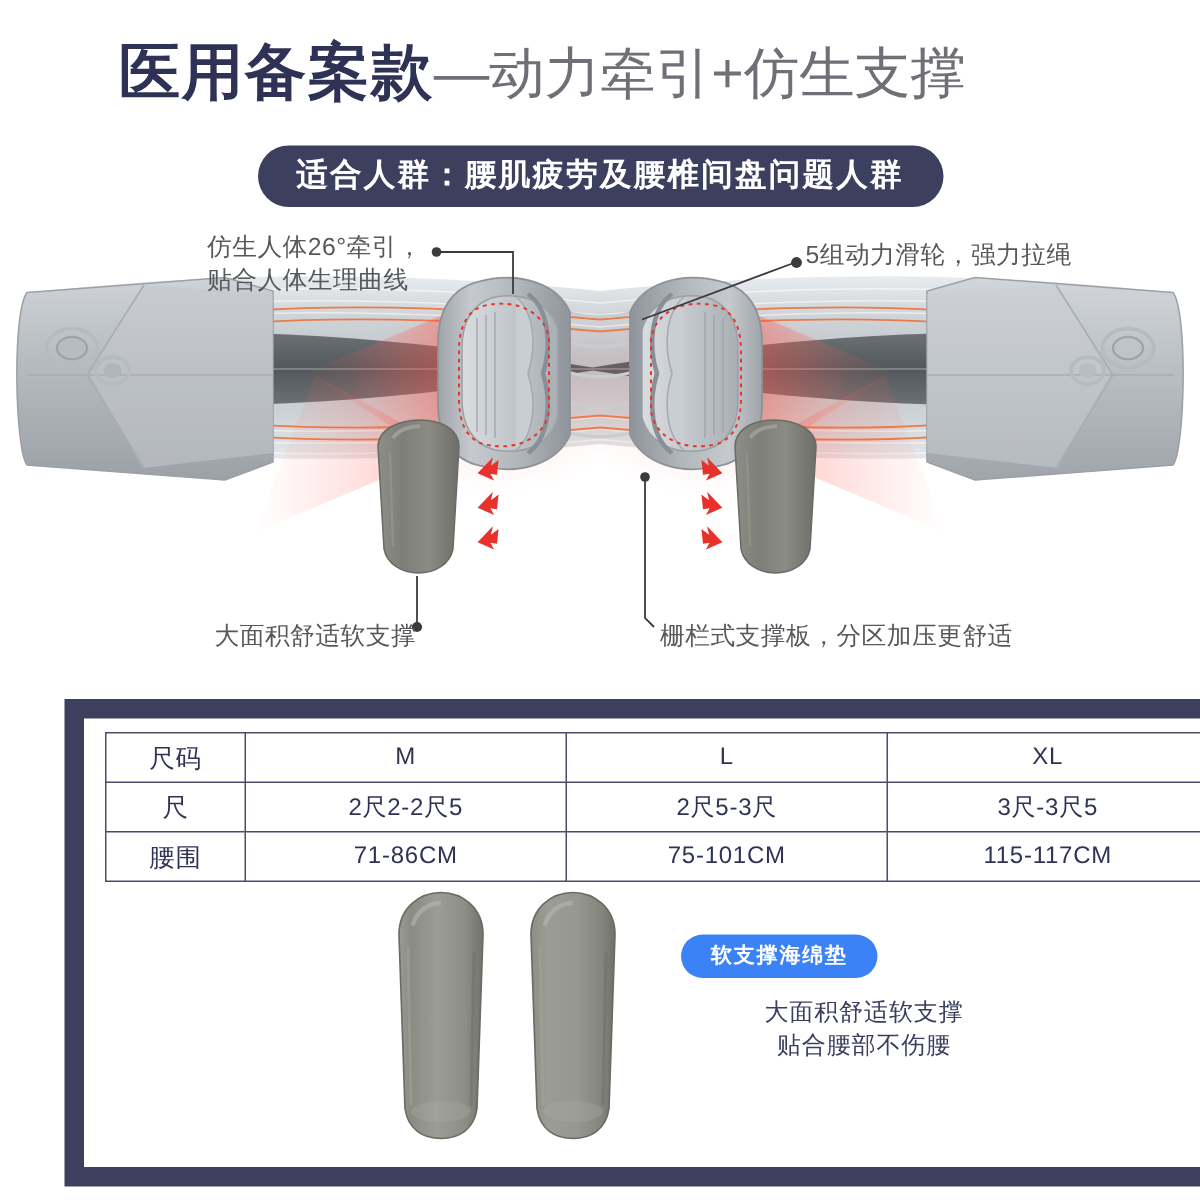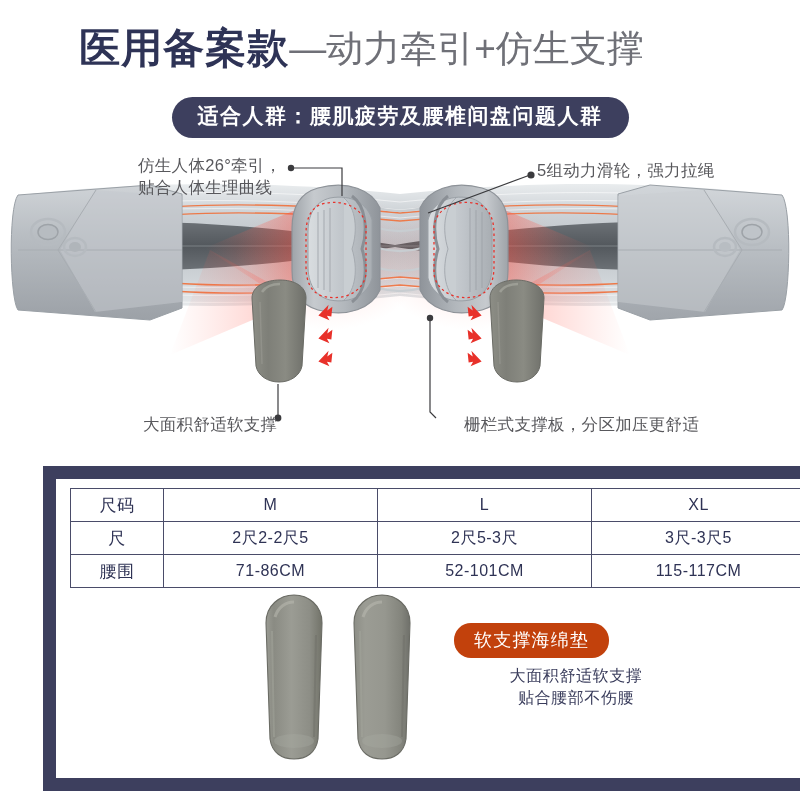--- a/index.html
+++ b/index.html
@@ -58,21 +58,21 @@
     position:absolute;
     font-size:16.5px;
     color:#58585c;
     line-height:1.35;
     white-space:nowrap;
     letter-spacing:0.3px;
   }
   .anno-1{left:138px;top:4px;}
   .anno-2{left:537px;top:9px;}
   .anno-3{left:143px;top:263px;}
-  .anno-4{left:464px;top:263px;}
+  .anno-4{left:440px;top:263px;}
 
   
   .panel{
     position:absolute;left:5px;top:466px;
     width:790px;height:325px;
     background:#3d3f5e;
     padding:0;
     box-sizing:border-box;
     margin-left:38px;
   }
@@ -107,24 +107,24 @@
 
   
   .pads{
     position:absolute;left:180px;top:112px;width:220px;height:175px;
   }
   .pad-badge-wrap{
     position:absolute;left:398px;top:144px;
   }
   .pad-badge{
     display:inline-block;
-    background:#c2410c;color:#fff;
+    background:#3b82f6;color:#fff;
     border-radius:17px;
     padding:5px 20px 6px 20px;
-    font-size:18px;font-weight:normal;letter-spacing:1.2px;
+    font-size:14px;font-weight:bold;letter-spacing:1.2px;
   }
   .pad-caption{
     position:absolute;left:390px;top:186px;
     width:260px;
     text-align:center;
     font-size:16px;
     color:#3a3d5c;
     line-height:1.4;
     letter-spacing:0.6px;
   }
@@ -377,21 +377,21 @@
           </tr>
           <tr>
             <td class="lab">尺</td>
             <td>2尺2-2尺5</td>
             <td>2尺5-3尺</td>
             <td>3尺-3尺5</td>
           </tr>
           <tr>
             <td class="lab">腰围</td>
             <td>71-86CM</td>
-            <td>52-101CM</td>
+            <td>75-101CM</td>
             <td>115-117CM</td>
           </tr>
         </tbody>
       </table>
 
       <svg class="pads" width="220" height="175" viewBox="0 0 220 175">
         <defs>
           <linearGradient id="gPadA" x1="0" y1="0" x2="1" y2="0">
             <stop offset="0%" stop-color="#9a9b93"></stop>
             <stop offset="14%" stop-color="#8a8b83"></stop>

